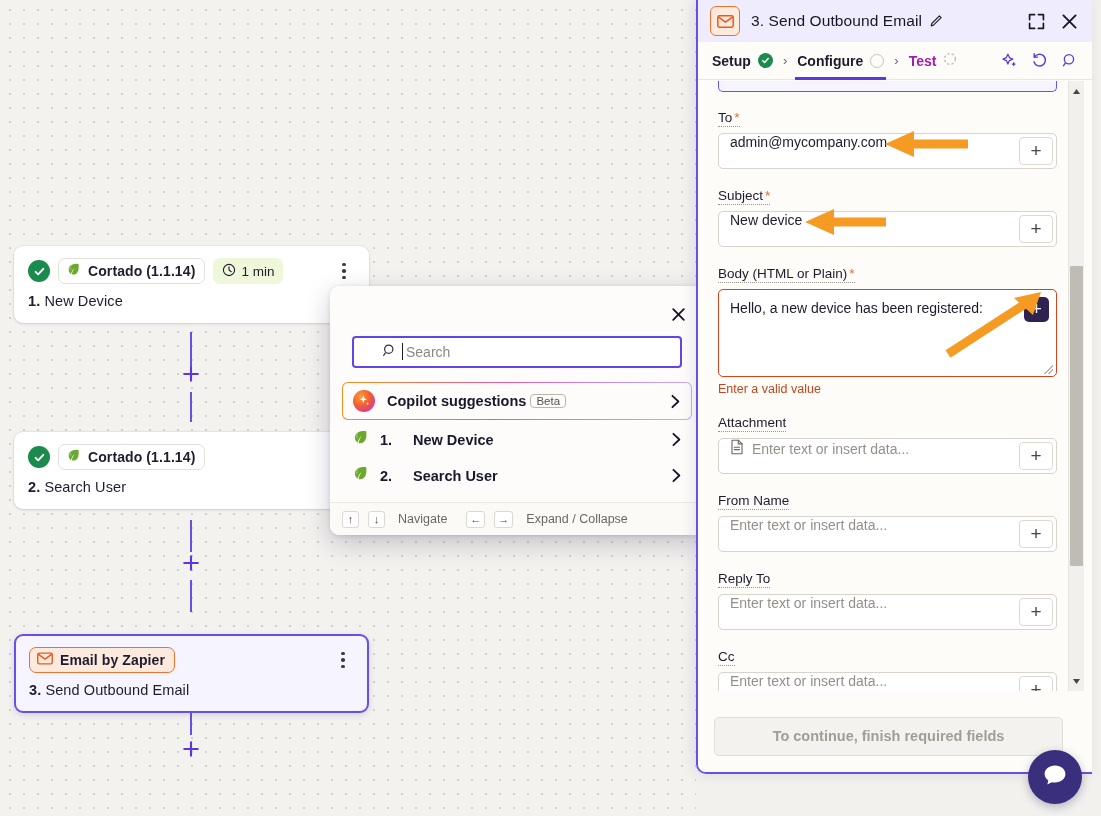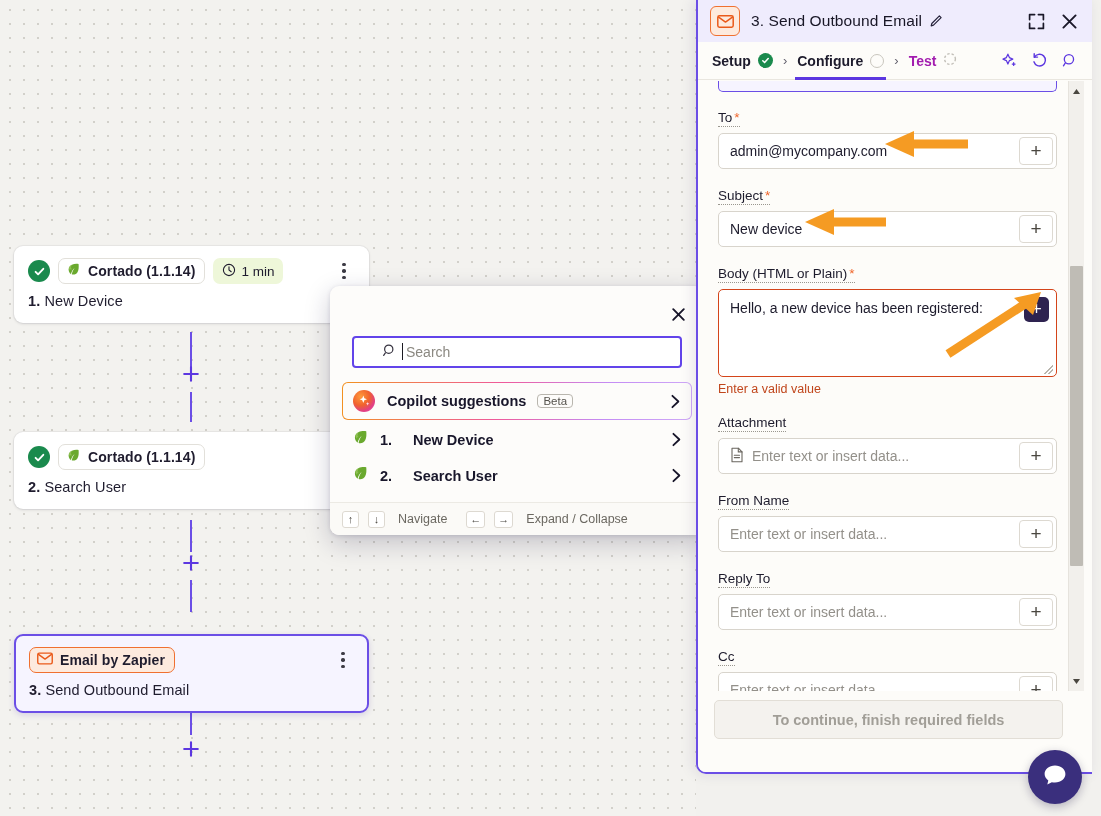--- a/index.html
+++ b/index.html
@@ -118,21 +118,21 @@
       linear-gradient(100deg,#f2921f 0%,#ef5a9b 45%,#c48cf4 75%,#cfa9f7 100%) border-box;
     cursor:pointer;
   }
   .copilot-ic{
     width:22px;height:22px;border-radius:50%;flex:0 0 auto;
     background:radial-gradient(circle at 35% 30%,#ff9a3c 0%,#f0622e 42%,#e13f85 70%,#ef6ab0 100%);
     display:flex;align-items:center;justify-content:center;
   }
   .copilot-lbl{font-size:14.5px;font-weight:700;color:#19172b;}
   .beta{
-    margin-left:7px;border:1px solid #b9b6ae;border-radius:4px;padding:0 5px;
+    border:1px solid #b9b6ae;border-radius:4px;padding:0 5px;
     font-size:11.5px;font-weight:400;color:#55524c;vertical-align:1.5px;
     display:inline-block;
   }
   .chev{margin-left:auto;color:#18162a;display:flex;align-items:center;}
   .step-row{
     display:flex;align-items:center;gap:11px;height:33px;
     padding:0 10px;box-sizing:border-box;border-radius:6px;cursor:pointer;
     margin-top:3px;
   }
   .step-num{font-size:14.5px;font-weight:700;color:#19172b;min-width:16px;}
@@ -198,21 +198,21 @@
     height:12px;border:1.5px solid #6b4ee6;border-top:none;border-bottom-left-radius:5px;
     border-bottom-right-radius:5px;background:#f6f4ff;margin:-12px 0 16px 0;
   }
   .fld{margin-bottom:17px;}
   .fld-lbl{
     font-size:13.5px;color:#1d1b2c;margin-bottom:6px;display:inline-block;
     border-bottom:1px dotted #9a978f;padding-bottom:1px;
   }
   .req{color:#f0642a;margin-left:2px;}
   .inp{
-    display:flex;align-items:center;border:1px solid #d8d4cc;border-radius:5px;
+    display:flex;align-items:flex-start;border:1px solid #d8d4cc;border-radius:5px;
     background:#fff;height:36px;box-sizing:border-box;overflow:hidden;
   }
   .inp .val{
     flex:1;display:flex;align-items:center;padding:0 11px;font-size:14px;color:#1d1b2c;gap:8px;
   }
   .inp .val.ph{color:#93908a;}
   .plus-sq{
     width:34px;border-left:1px solid #e6e2da;display:flex;align-items:center;justify-content:center;
     color:#4a4740;font-size:19px;font-weight:300;background:#fff;cursor:pointer;
     margin:2px 3px 2px 0;border:1px solid #ddd9d1;border-radius:4px;box-sizing:border-box;
@@ -241,21 +241,21 @@
     position:absolute;right:8px;top:81px;width:15px;height:610px;background:#f2f0ec;
     border-left:1px solid #e6e3dd;
   }
   .sb .thumb{position:absolute;left:1px;width:13px;top:185px;height:300px;background:#bfbcb5;border-radius:1px;}
   .sb .arr{position:absolute;left:0;width:15px;height:16px;display:flex;align-items:center;justify-content:center;color:#4a4740;}
   .sb .arr.up{top:2px;}
   .sb .arr.dn{bottom:2px;}
 
   .panel-foot{
     position:absolute;left:0;bottom:0;width:381px;height:72px;background:#fdfcf9;
-    display:flex;align-items:flex-start;justify-content:center;box-sizing:border-box;padding:0 16px;
+    display:flex;align-items:center;justify-content:center;box-sizing:border-box;padding:0 16px;
   }
   .cont-btn{
     width:100%;height:37px;border:1px solid #e2ded6;border-radius:5px;background:#f4f2ee;
     display:flex;align-items:center;justify-content:center;
     font-size:14.5px;font-weight:700;color:#a19e97;cursor:default;
   }
 
   
   .arrow{position:absolute;pointer-events:none;}
 

